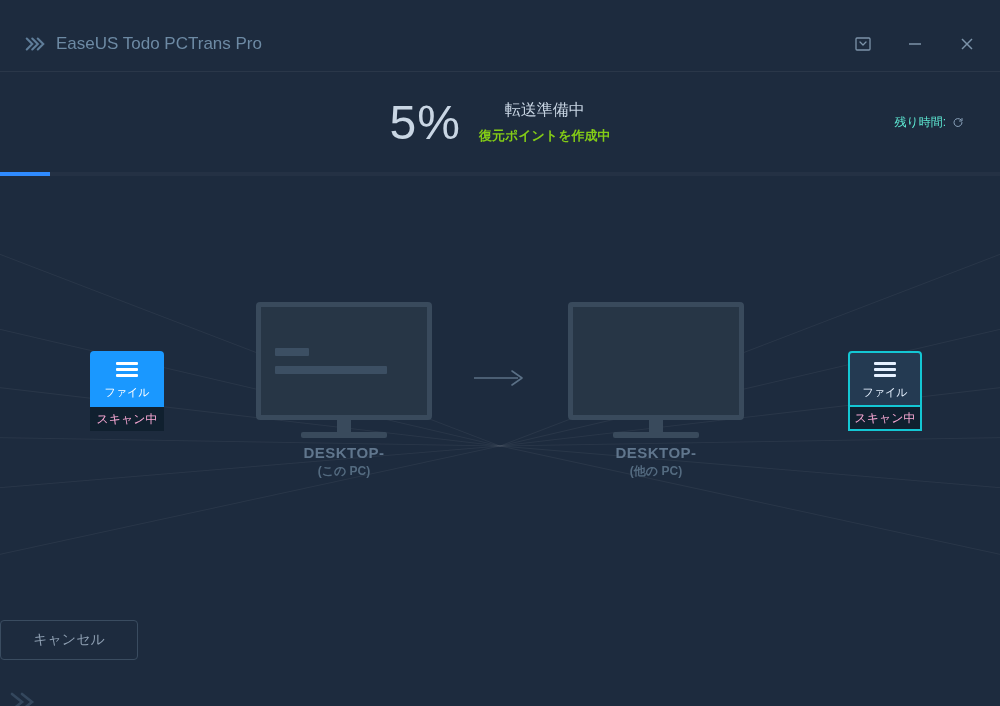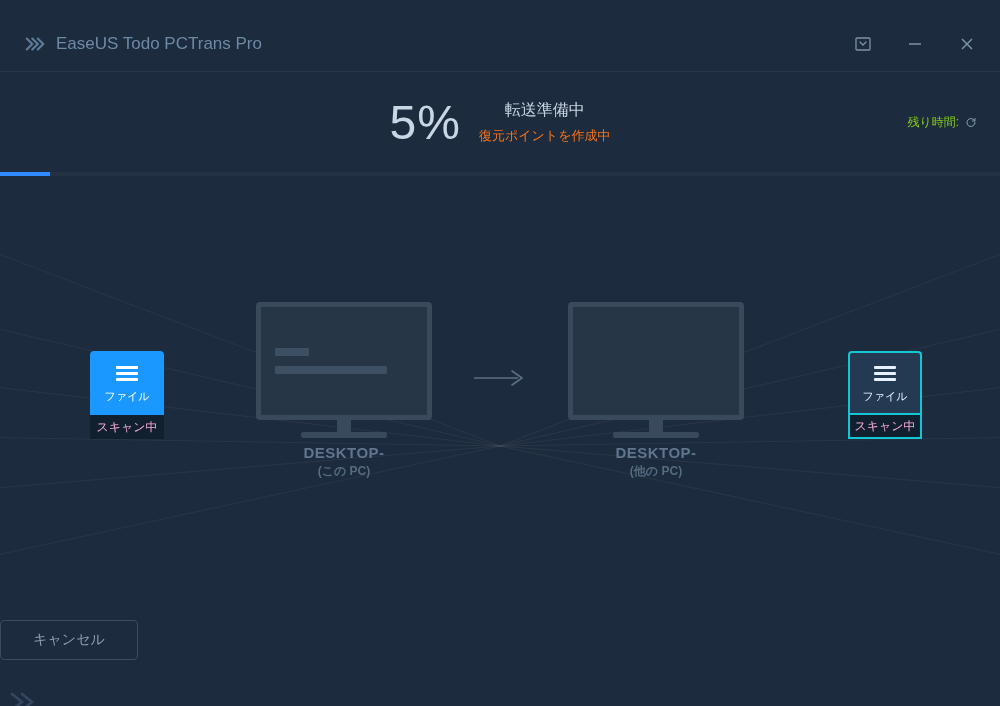--- a/index.html
+++ b/index.html
@@ -46,25 +46,25 @@
     height: 100px;
     display: flex; align-items: center; justify-content: center;
     gap: 18px;
   }
   .percent {
     font-size: 48px; font-weight: 400; color: #c9d6e4;
     letter-spacing: 1px;
   }
   .status-text { display: flex; flex-direction: column; gap: 6px; text-align: center; }
   .status-title { font-size: 16px; color: #c9d6e4; }
-  .status-sub   { font-size: 13px; color: #f97316; }
+  .status-sub   { font-size: 13px; color: #84cc16; font-weight: bold; }
 
   .time-remaining {
-    position: absolute; right: 23px; top: 50%; transform: translateY(-50%);
-    font-size: 12px; color: #84cc16; display: flex; align-items: center; gap: 6px; text-align: right;
+    position: absolute; right: 36px; top: 50%; transform: translateY(-50%);
+    font-size: 12px; color: #5eead4; display: flex; align-items: center; gap: 6px; text-align: right;
   }
   .time-remaining .refresh-icon {
     width: 12px; height: 12px; display:inline-block;
   }
   .time-remaining svg { display:block; }
   @keyframes spin { to { transform: rotate(360deg); } }
   .time-remaining .refresh-icon.spin svg { animation: spin 1.2s linear infinite; }
 
   .progress-track {
     height: 4px; width: 100%;
@@ -97,21 +97,21 @@
   
   .tile {
     width: 74px;
     display: flex; flex-direction: column; align-items: stretch;
     border-radius: 6px; overflow: visible;
   }
   .tile.left { position: absolute; left: 90px; top: 175px; }
   .tile.right{ position: absolute; right: 78px; top: 175px; }
 
   .tile-top {
-    height: 64px;
+    height: 56px;
     background: #1a98ff;
     display: flex; flex-direction: column; align-items: center; justify-content: center;
     gap: 4px;
     border-top-left-radius: 4px; border-top-right-radius: 4px;
   }
   .tile-top.cyan {
     background: #243a52;
     border: 2px solid #14c7d4;
   }
   .tile-top .file-icon { width: 28px; height: 22px; }

